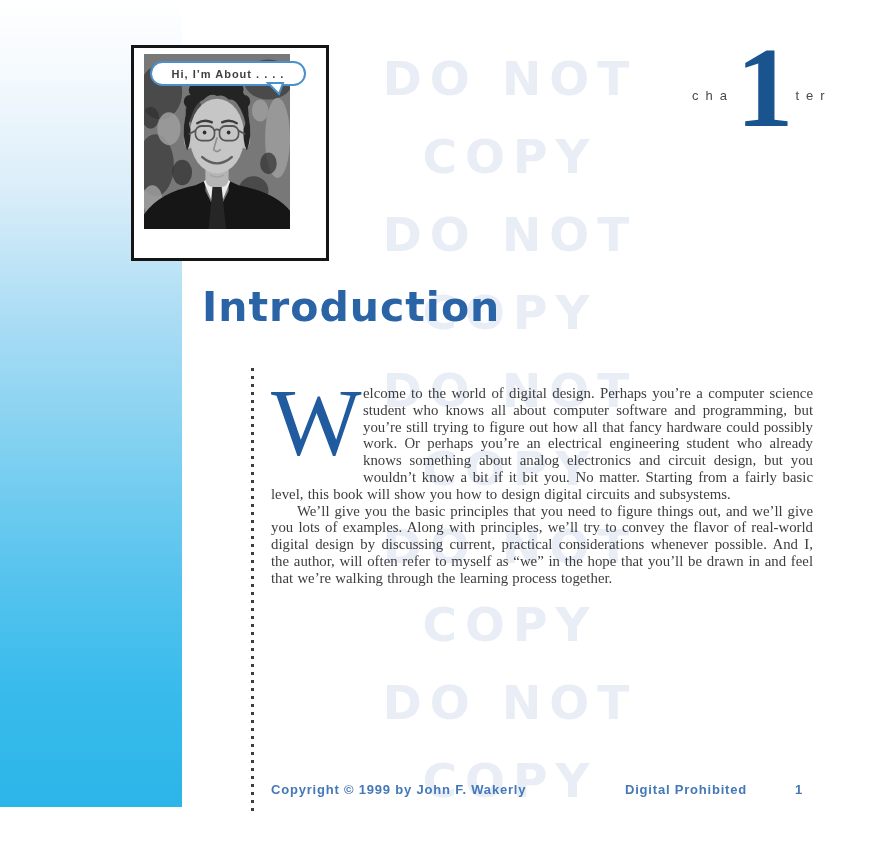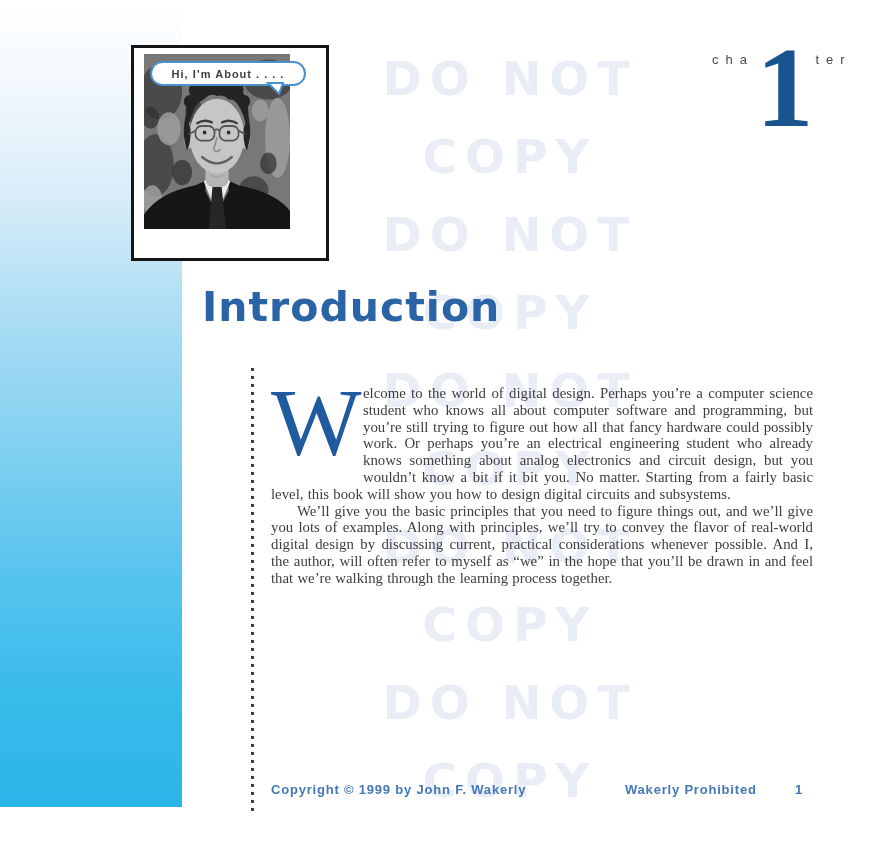--- a/index.html
+++ b/index.html
@@ -43,22 +43,22 @@
   .bubble{
     position:absolute;left:16px;top:13px;width:152px;height:21px;z-index:4;
     background:#ffffff;border:2px solid var(--bubble-border);border-radius:13px;
     display:flex;align-items:center;justify-content:center;
     font-size:11px;font-weight:bold;color:#3f3f3f;letter-spacing:1px;
     font-family:"Liberation Sans",sans-serif;
   }
   .bubble-tail{position:absolute;right:18px;bottom:-12px;}
   
   .chapter{
-    position:absolute;left:712px;top:38px;z-index:2;
-    display:flex;
+    position:absolute;left:692px;top:38px;z-index:2;
+    display:flex;align-items:center;
   }
   .ch-letters{
     font-size:13px;color:#4a4a4a;letter-spacing:7px;padding-top:14px;
     font-family:"Liberation Sans",sans-serif;
   }
   .ch-num{
     font-family:"Liberation Serif",serif;font-weight:bold;
     font-size:115px;line-height:100px;color:var(--chapter-blue);
     margin:0 2px;
   }
@@ -213,17 +213,17 @@
 
   <div class="content">
     <p>
       <span class="dropcap">W</span><span>elcome to the world of digital design. Perhaps you’re a computer science student who knows all about computer software and programming, but you’re still trying to figure out how all that fancy hardware could possibly work. Or perhaps you’re an electrical engineering student who already knows something about analog electronics and circuit design, but you wouldn’t know a bit if it bit you. No matter. Starting from a fairly basic level, this book will show you how to design digital circuits and subsystems.</span>
     </p>
     <p class="indent">We’ll give you the basic principles that you need to figure things out, and we’ll give you lots of examples. Along with principles, we’ll try to convey the flavor of real-world digital design by discussing current, practical considerations whenever possible. And I, the author, will often refer to myself as “we” in the hope that you’ll be drawn in and feel that we’re walking through the learning process together.</p>
   </div>
 
   <div class="footer">
     <span class="f-copy">Copyright © 1999 by John F. Wakerly</span>
-    <span class="f-notice">Wakerly Prohibited</span>
+    <span class="f-notice">Digital Prohibited</span>
     <span class="f-page">1</span>
   </div>
 
 </div>
 
 </body></html>

